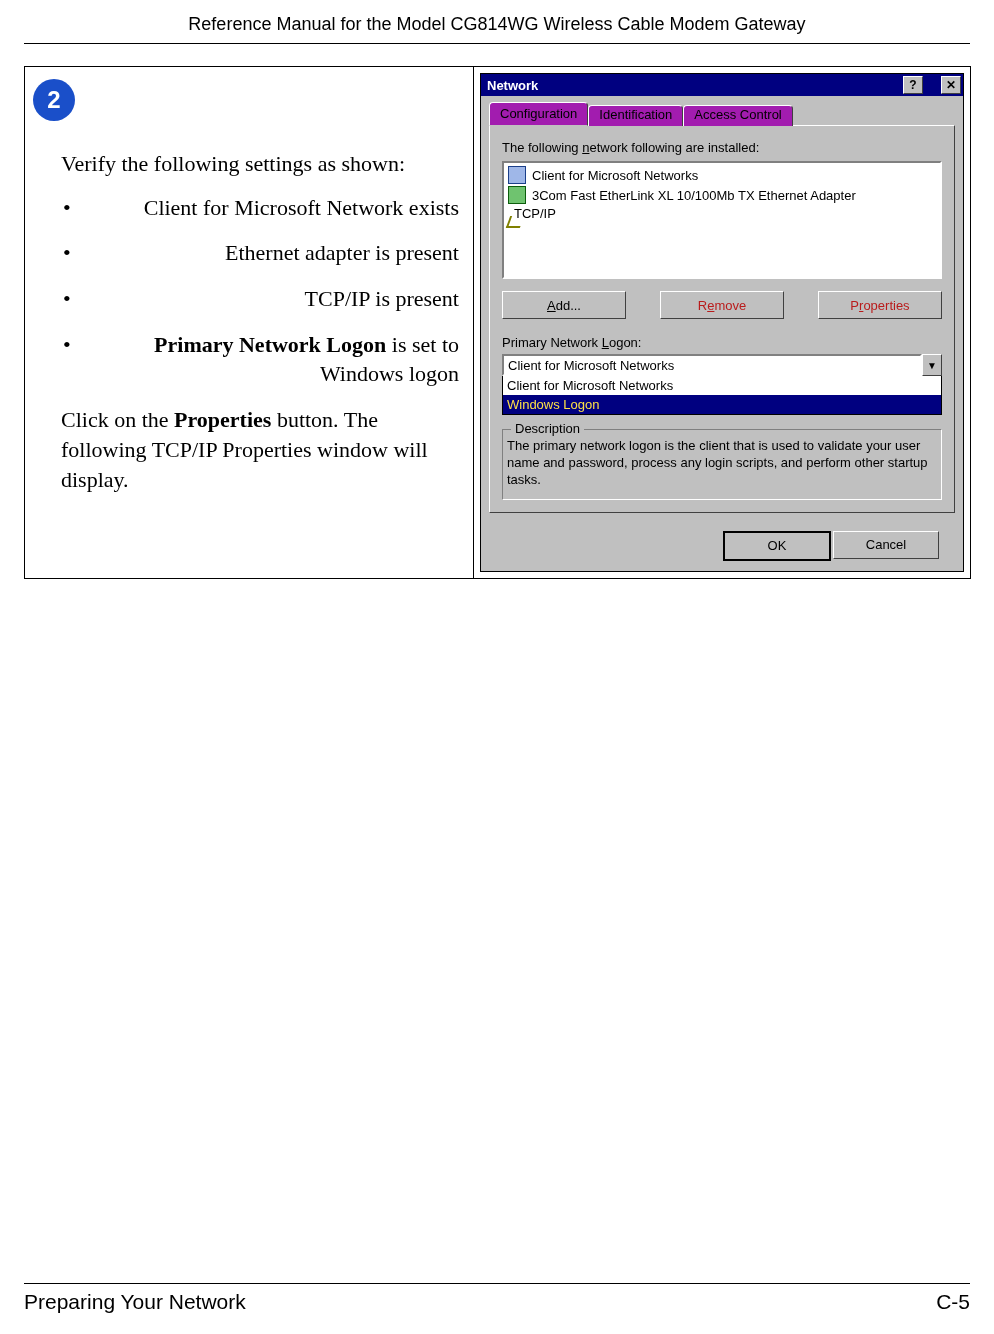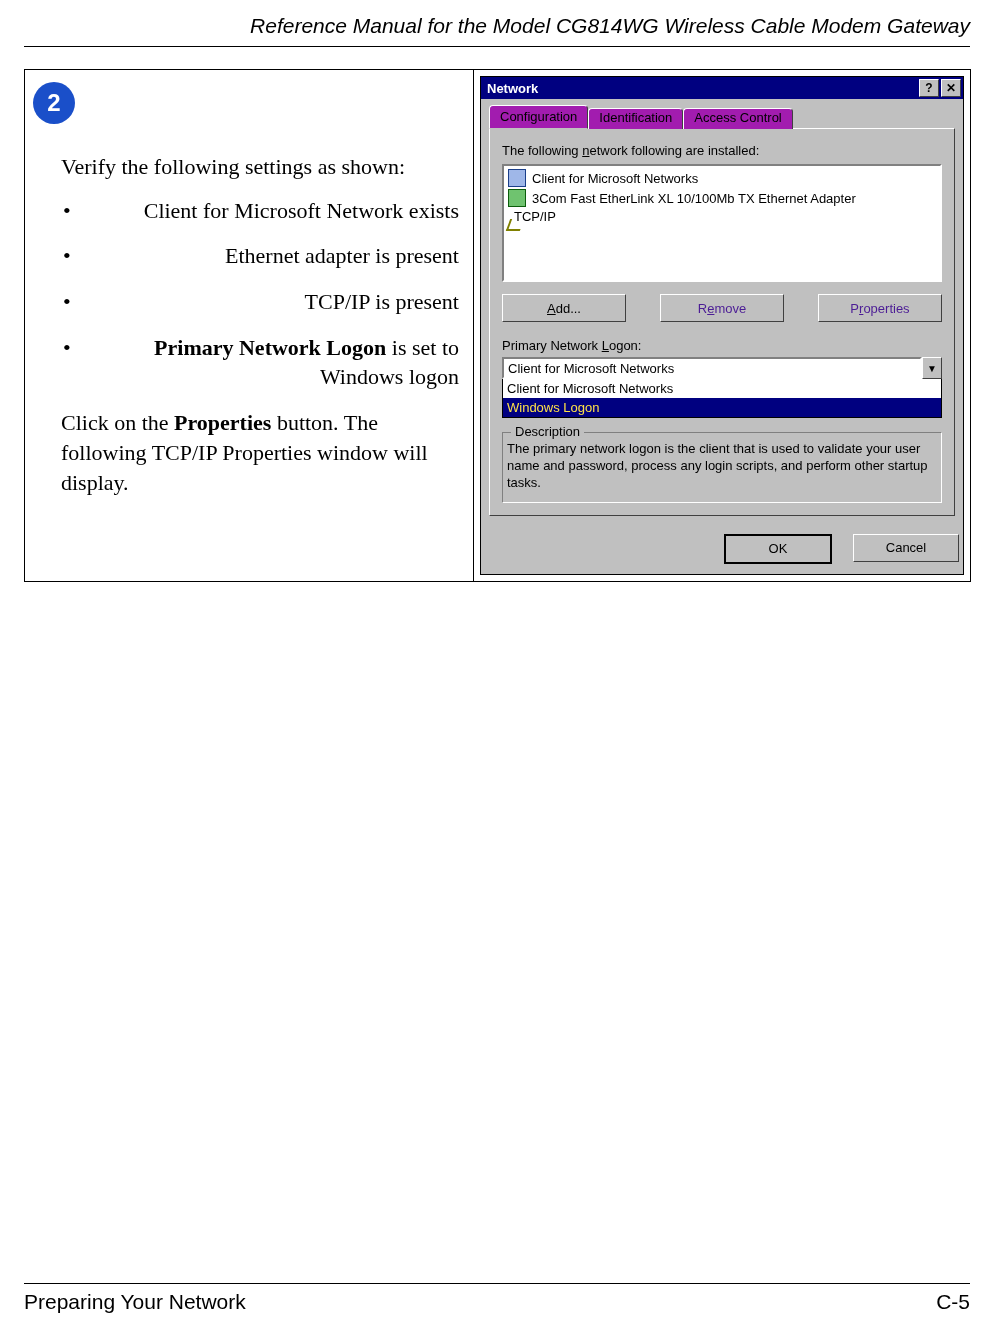--- a/index.html
+++ b/index.html
@@ -14,23 +14,22 @@
   .page {
     padding: 0 24px 0 24px;
     box-sizing: border-box;
     height: 1334px;
     position: relative;
   }
 
   
   .header-title {
     font-family: Arial, Helvetica, sans-serif;
-    font-style: italic;
-    font-size: 21px;
-    text-align: right;
+    font-size: 18px;
+    text-align: center;
     padding: 14px 0 8px 0;
   }
   .header-rule {
     border: none;
     border-top: 1.5px solid #000;
     margin: 0 0 22px 0;
   }
 
   
   .content-table {
@@ -100,20 +99,21 @@
     color: #000;
   }
   .titlebar {
     background: #000080;
     color: #fff;
     display: flex;
     align-items: center;
     height: 22px;
     padding: 0 2px 0 6px;
     font-weight: bold;
+    gap: 16px;
   }
   .titlebar .spacer { flex: 1; }
   .title-btn {
     width: 18px; height: 16px;
     background: #c0c0c0;
     border: 1px solid #fff;
     border-right-color:#404040;
     border-bottom-color:#404040;
     margin-left: 2px;
     font-weight: bold;
@@ -202,21 +202,21 @@
     height:26px;
     background:#c0c0c0;
     border:1px solid #fff;
     border-right-color:#404040;
     border-bottom-color:#404040;
     font-family:inherit;
     font-size:13px;
     display:flex;align-items:center;justify-content:center;
     padding:0 6px;
   }
-  .win-btn.disabled { color:#4c1d95;margin-left:16px; }
+  .win-btn.disabled { color:#b91c1c;margin-left:16px; }
   .section-label { margin-top:16px; margin-bottom:4px; font-size:13px; }
 
   
   .combo { display:flex; height:22px; }
   .combo .combo-text {
     flex:1; background:#fff; padding:2px 4px;
     border:2px solid #808080;
     border-right-color:#fff;
     border-bottom-color:#fff;
     font-size:13px;
@@ -252,21 +252,21 @@
     position:relative;
   }
   .groupbox .legend {
     position:absolute; top:-9px; left:8px;
     background:#c0c0c0; padding:0 4px;
     font-size:13px;
   }
   .desc-text { font-size:13px; line-height:1.3; }
 
   
-  .dlg-footer { display:flex; justify-content:flex-end; gap:21px; padding:10px 4px 10px 8px; }
+  .dlg-footer { display:flex; justify-content:flex-end; gap:2px; padding:10px 24px 10px 8px; }
   .dlg-footer .win-btn { flex:0 0 92px; }
   .dlg-footer .win-btn.default { border:2px solid #000; }
 
   
   .page-footer {
     position:absolute;
     left:24px; right:24px; bottom:20px;
   }
   .page-footer hr {
     border:none; border-top:1.5px solid #000; margin:0 0 6px 0;

